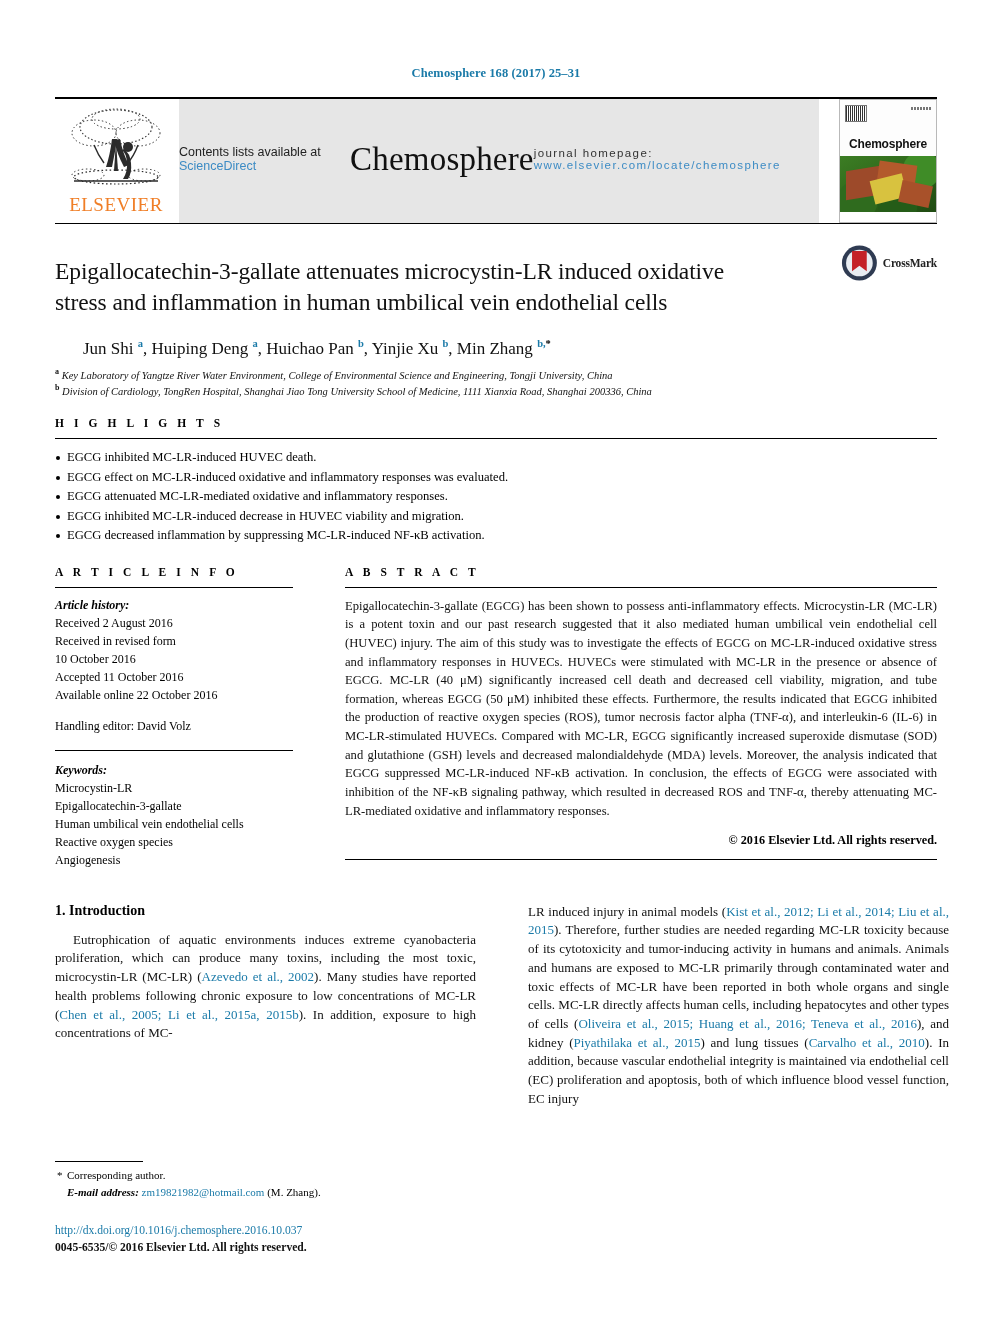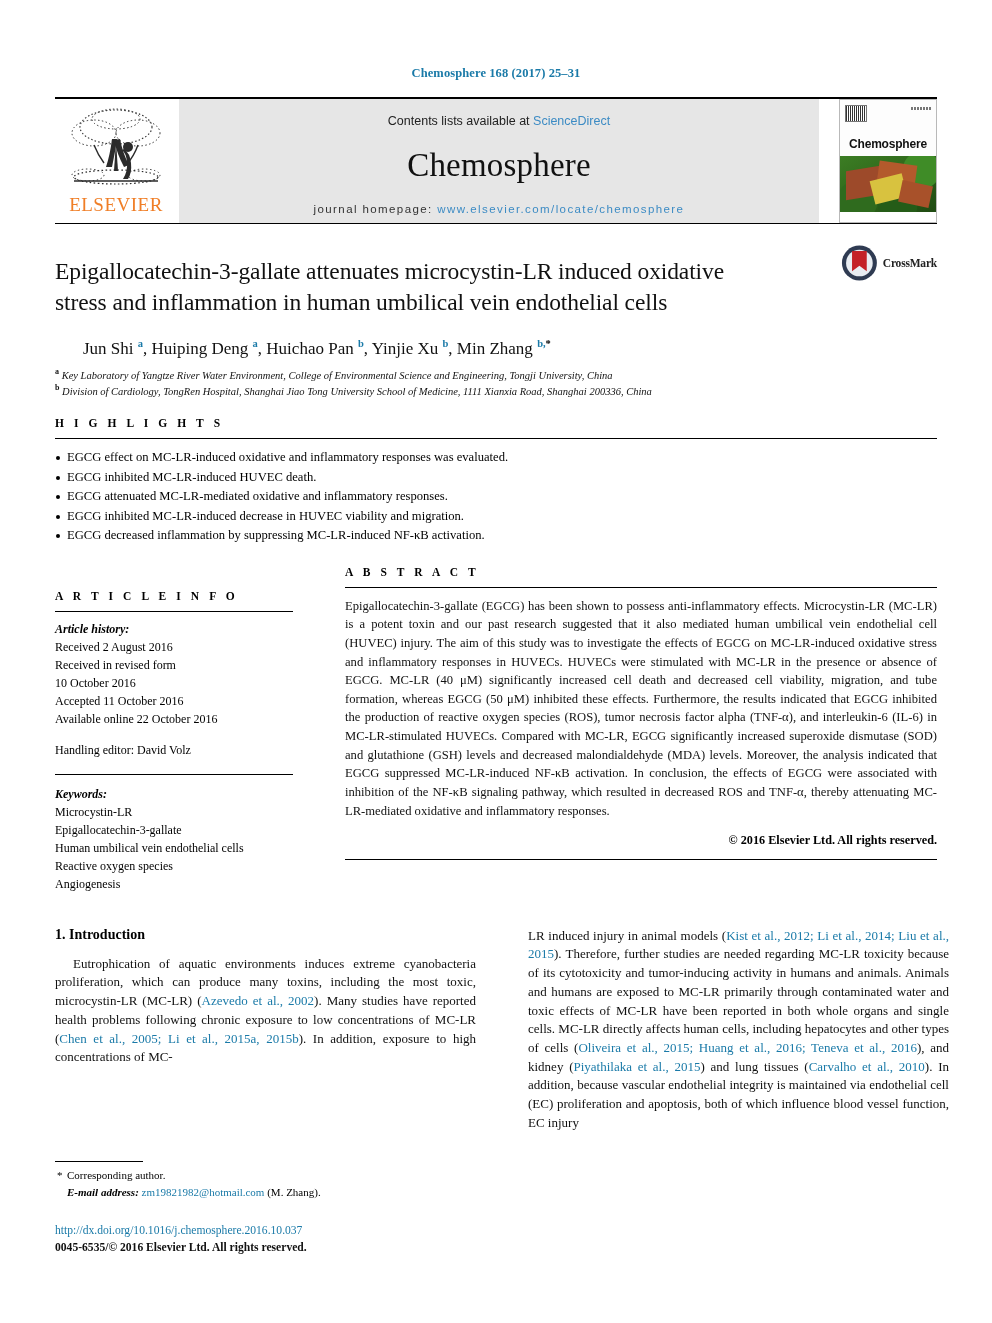--- a/index.html
+++ b/index.html
@@ -50,24 +50,24 @@
     color: #f07e26;
     font-size: 19px;
     letter-spacing: .5px;
     font-weight: normal;
     margin-top: 1px;
   }
   .banner {
     flex: 1 1 auto;
     background: #e6e6e6;
     display: flex;
-    flex-direction: column;
+    flex-direction: row;
     align-items: center;
     justify-content: space-between;
-    padding: 15px 0 8px 0;
+    padding: 4px 0 8px 0;
     margin-left: 2px;
     margin-right: 20px;
   }
   .banner-top {
     font-family: "Liberation Sans", sans-serif;
     font-size: 12.5px;
     color: #222;
   }
   .banner-top .sd-link { color: #3c8bc4; }
   .banner-title {
@@ -231,21 +231,21 @@
     background: #000;
     border-radius: 50%;
   }
 
   
   .info-abstract {
     margin: 20px 55px 0 55px;
     display: flex;
     gap: 52px;
   }
-  .col-info { width: 238px; flex: 0 0 238px; margin-top: 24px; }
+  .col-info { width: 238px; flex: 0 0 238px; }
   .col-abs  { flex: 1 1 auto; }
   .box-rule { border-top: 1px solid #000; margin-top: 9px; }
   .history, .keywords {
     font-family: "Liberation Serif", serif;
     font-size: 12px;
     line-height: 1.5;
     margin-top: 8px;
   }
   .history .lbl, .keywords .lbl { font-style: italic; font-weight: bold; }
   .handling { margin-top: 15px; font-family: "Liberation Serif", serif; font-size: 12px; }
@@ -407,22 +407,22 @@
     <div class="affiliations">
       <div><sup>a</sup> <span>Key Laboratory of Yangtze River Water Environment, College of Environmental Science and Engineering, Tongji University, China</span></div>
       <div><sup>b</sup> <span>Division of Cardiology, TongRen Hospital, Shanghai Jiao Tong University School of Medicine, 1111 Xianxia Road, Shanghai 200336, China</span></div>
     </div>
   </div>
 
   <div class="highlights">
     <div class="sec-head">H I G H L I G H T S</div>
     <div class="hl-rule"></div>
     <ul class="hl-list">
+      <li>EGCG inhibited MC-LR-induced HUVEC death.</li>
       <li>EGCG effect on MC-LR-induced oxidative and inflammatory responses was evaluated.</li>
-      <li>EGCG inhibited MC-LR-induced HUVEC death.</li>
       <li>EGCG attenuated MC-LR-mediated oxidative and inflammatory responses.</li>
       <li>EGCG inhibited MC-LR-induced decrease in HUVEC viability and migration.</li>
       <li>EGCG decreased inflammation by suppressing MC-LR-induced NF-κB activation.</li>
     </ul>
   </div>
 
   <div class="info-abstract">
 
     <div class="col-info">
       <div class="sec-head">A R T I C L E   I N F O</div>

